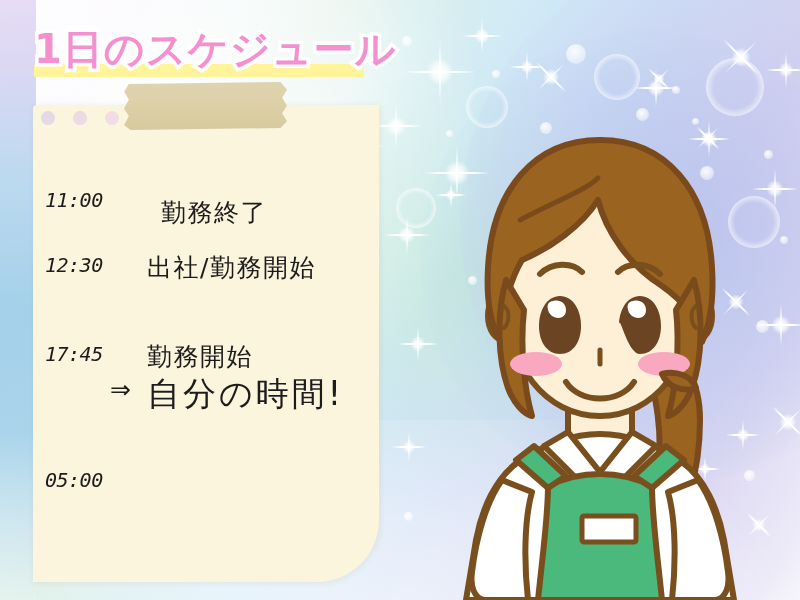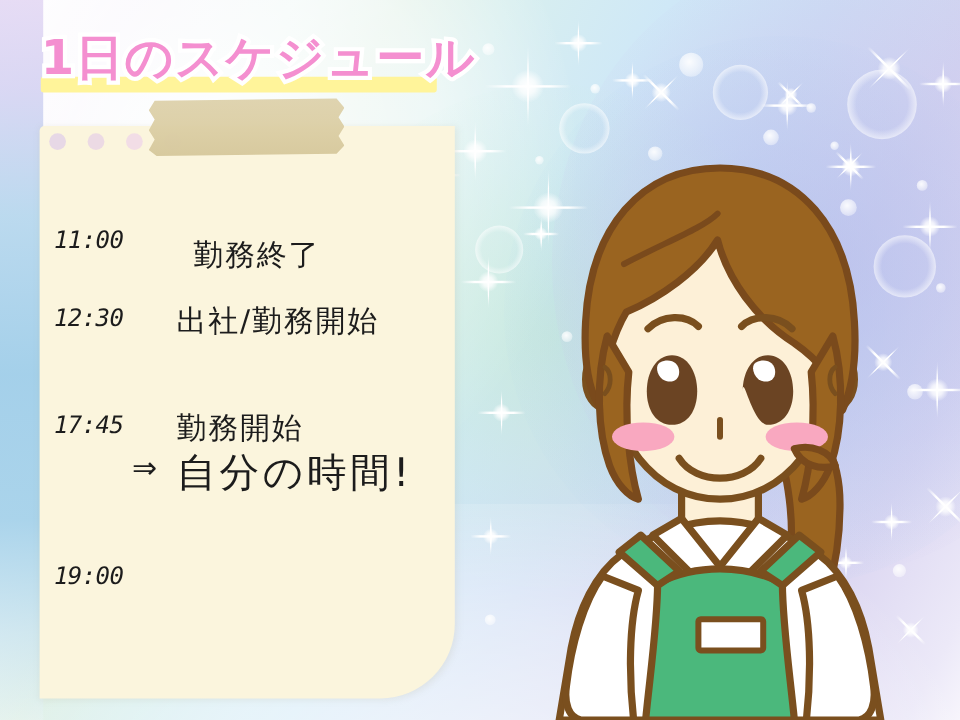--- a/index.html
+++ b/index.html
@@ -436,21 +436,21 @@
 
     <div class="sched-sub">
       <div class="arrow">⇒</div>
       <div class="sub-text">自分の時間!</div>
     </div>
 
     <div class="gap-md"></div>
     <div class="gap-md"></div>
 
     <div class="sched-row">
-      <div class="sched-time">19:00</div>
+      <div class="sched-time">05:00</div>
     </div>
 
   </div>
 
   <div id="character">
     <svg width="400" height="480" viewBox="0 0 400 480" xmlns="http://www.w3.org/2000/svg">
       <g stroke="#7a4f1e" stroke-width="6" stroke-linecap="round" stroke-linejoin="round">
 
         <path fill="#9a6420" stroke="#7a4a1c" d="M258 228
              C 284 232, 300 262, 300 300

